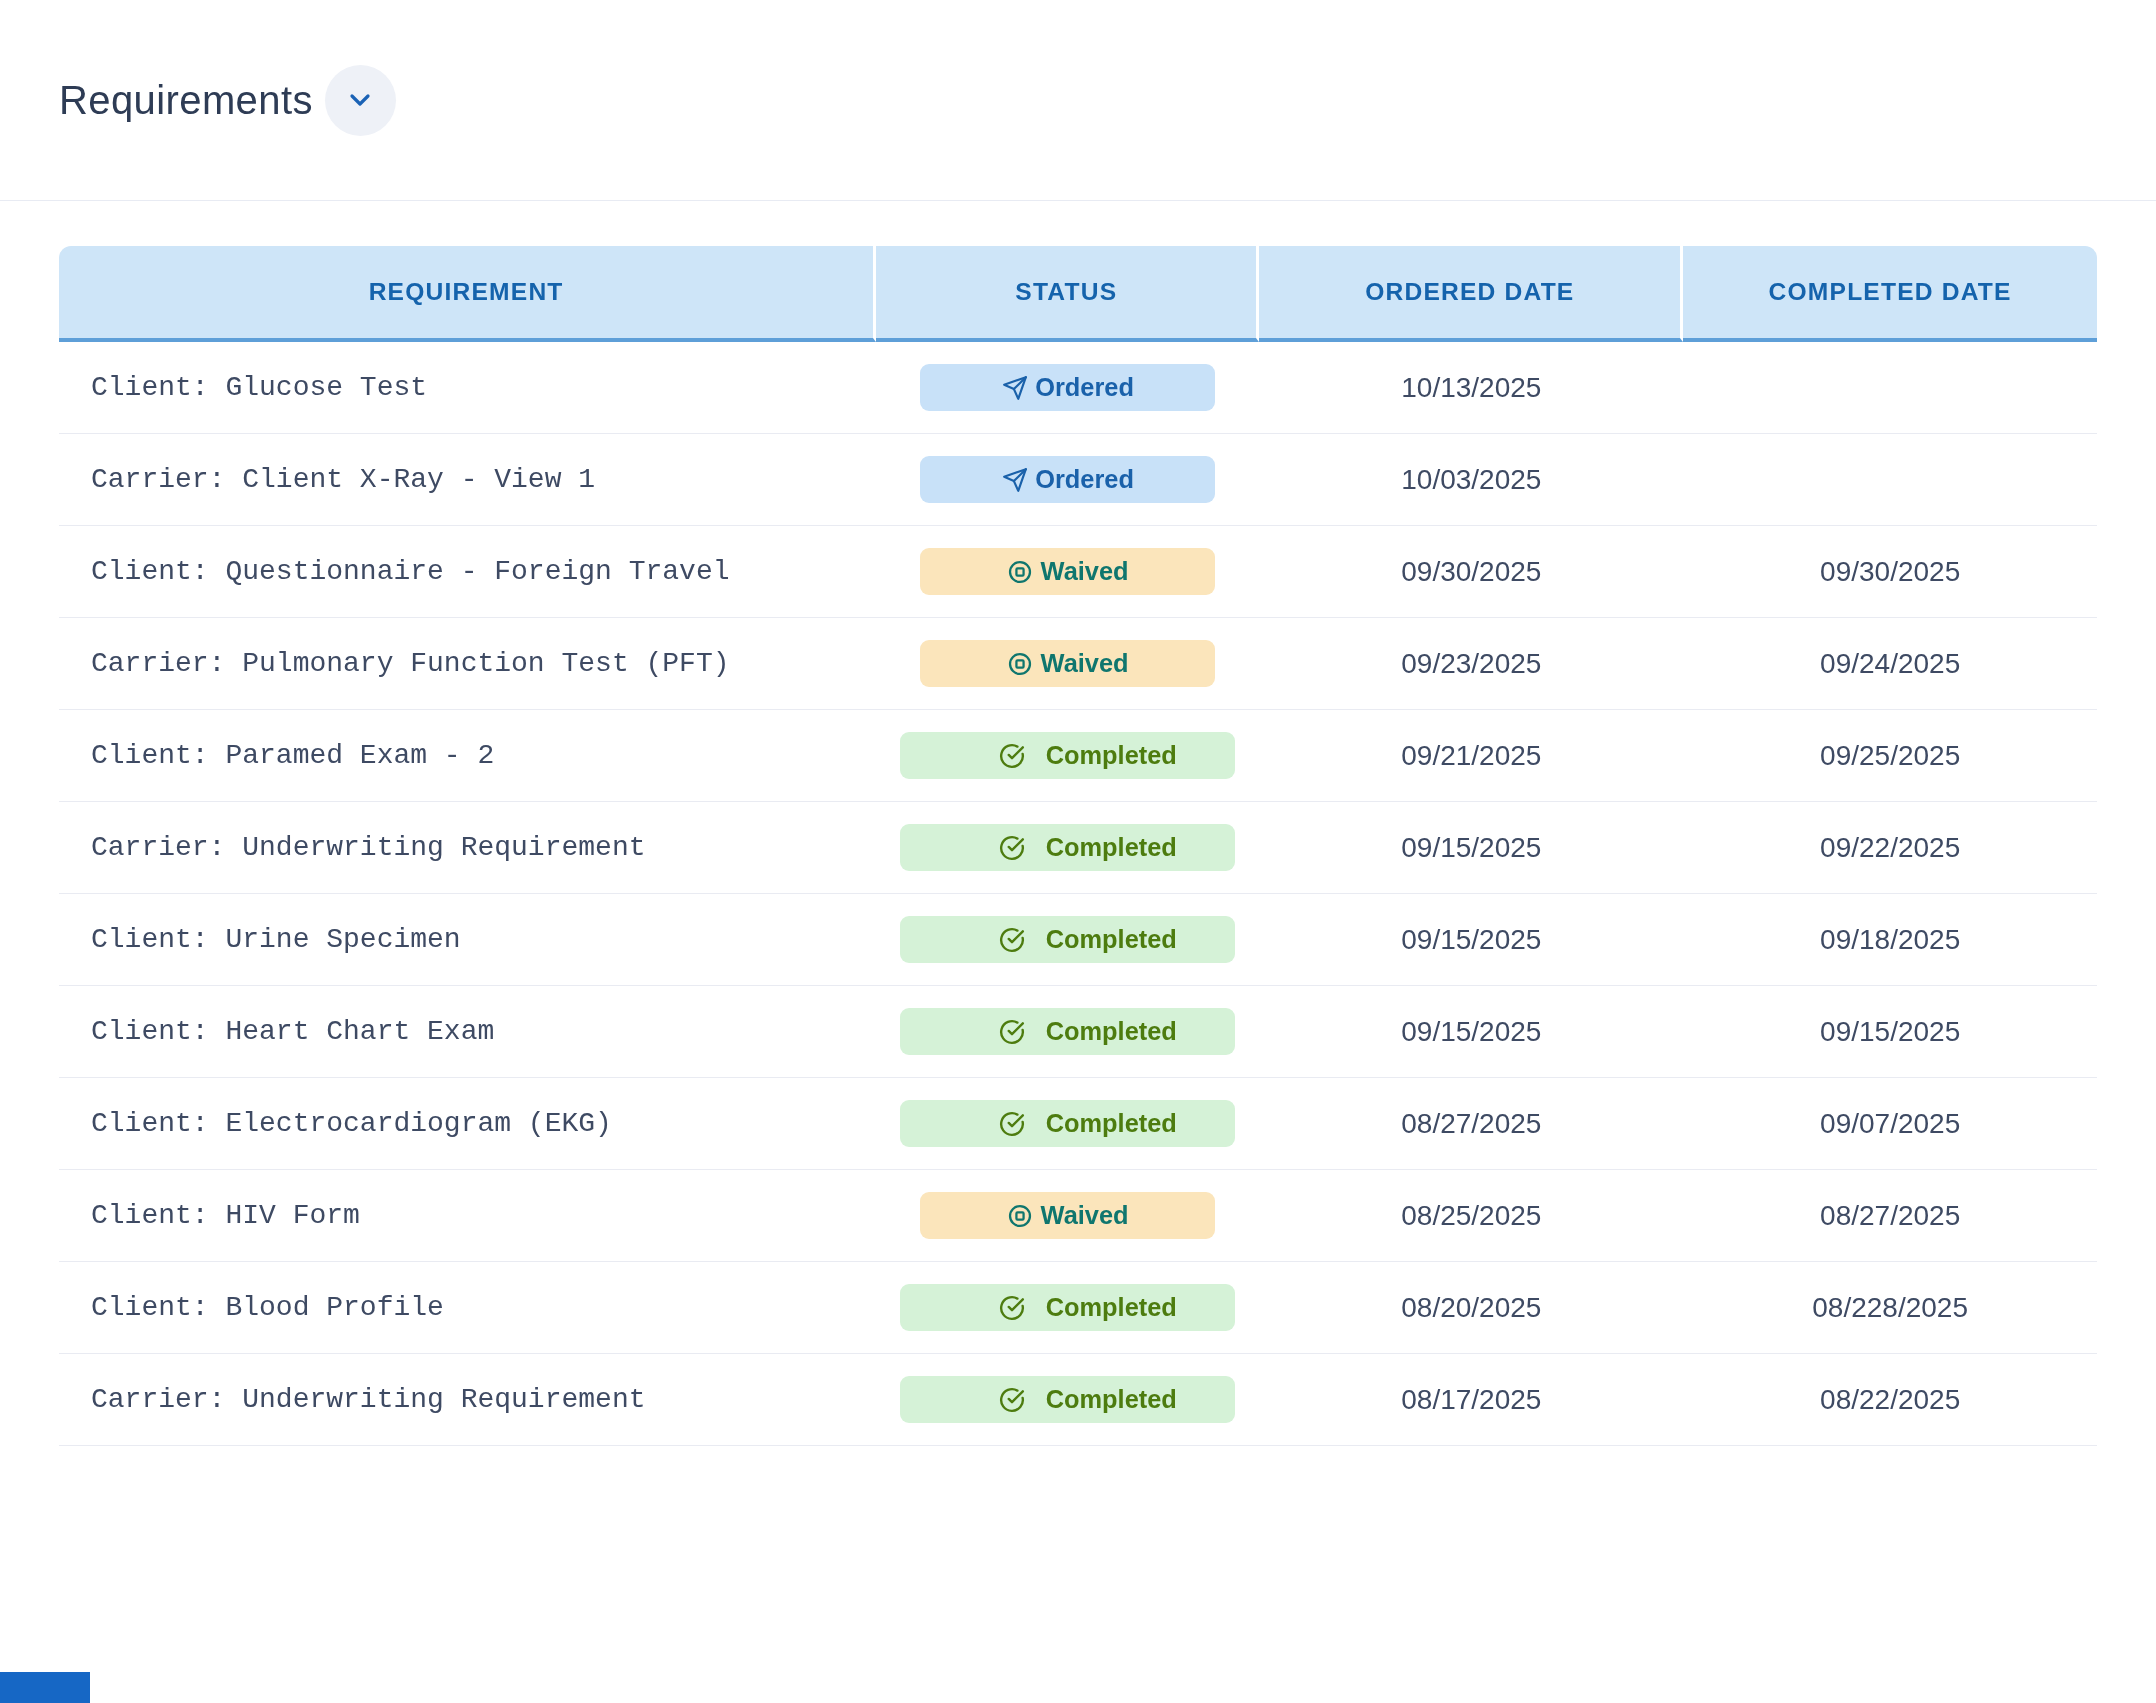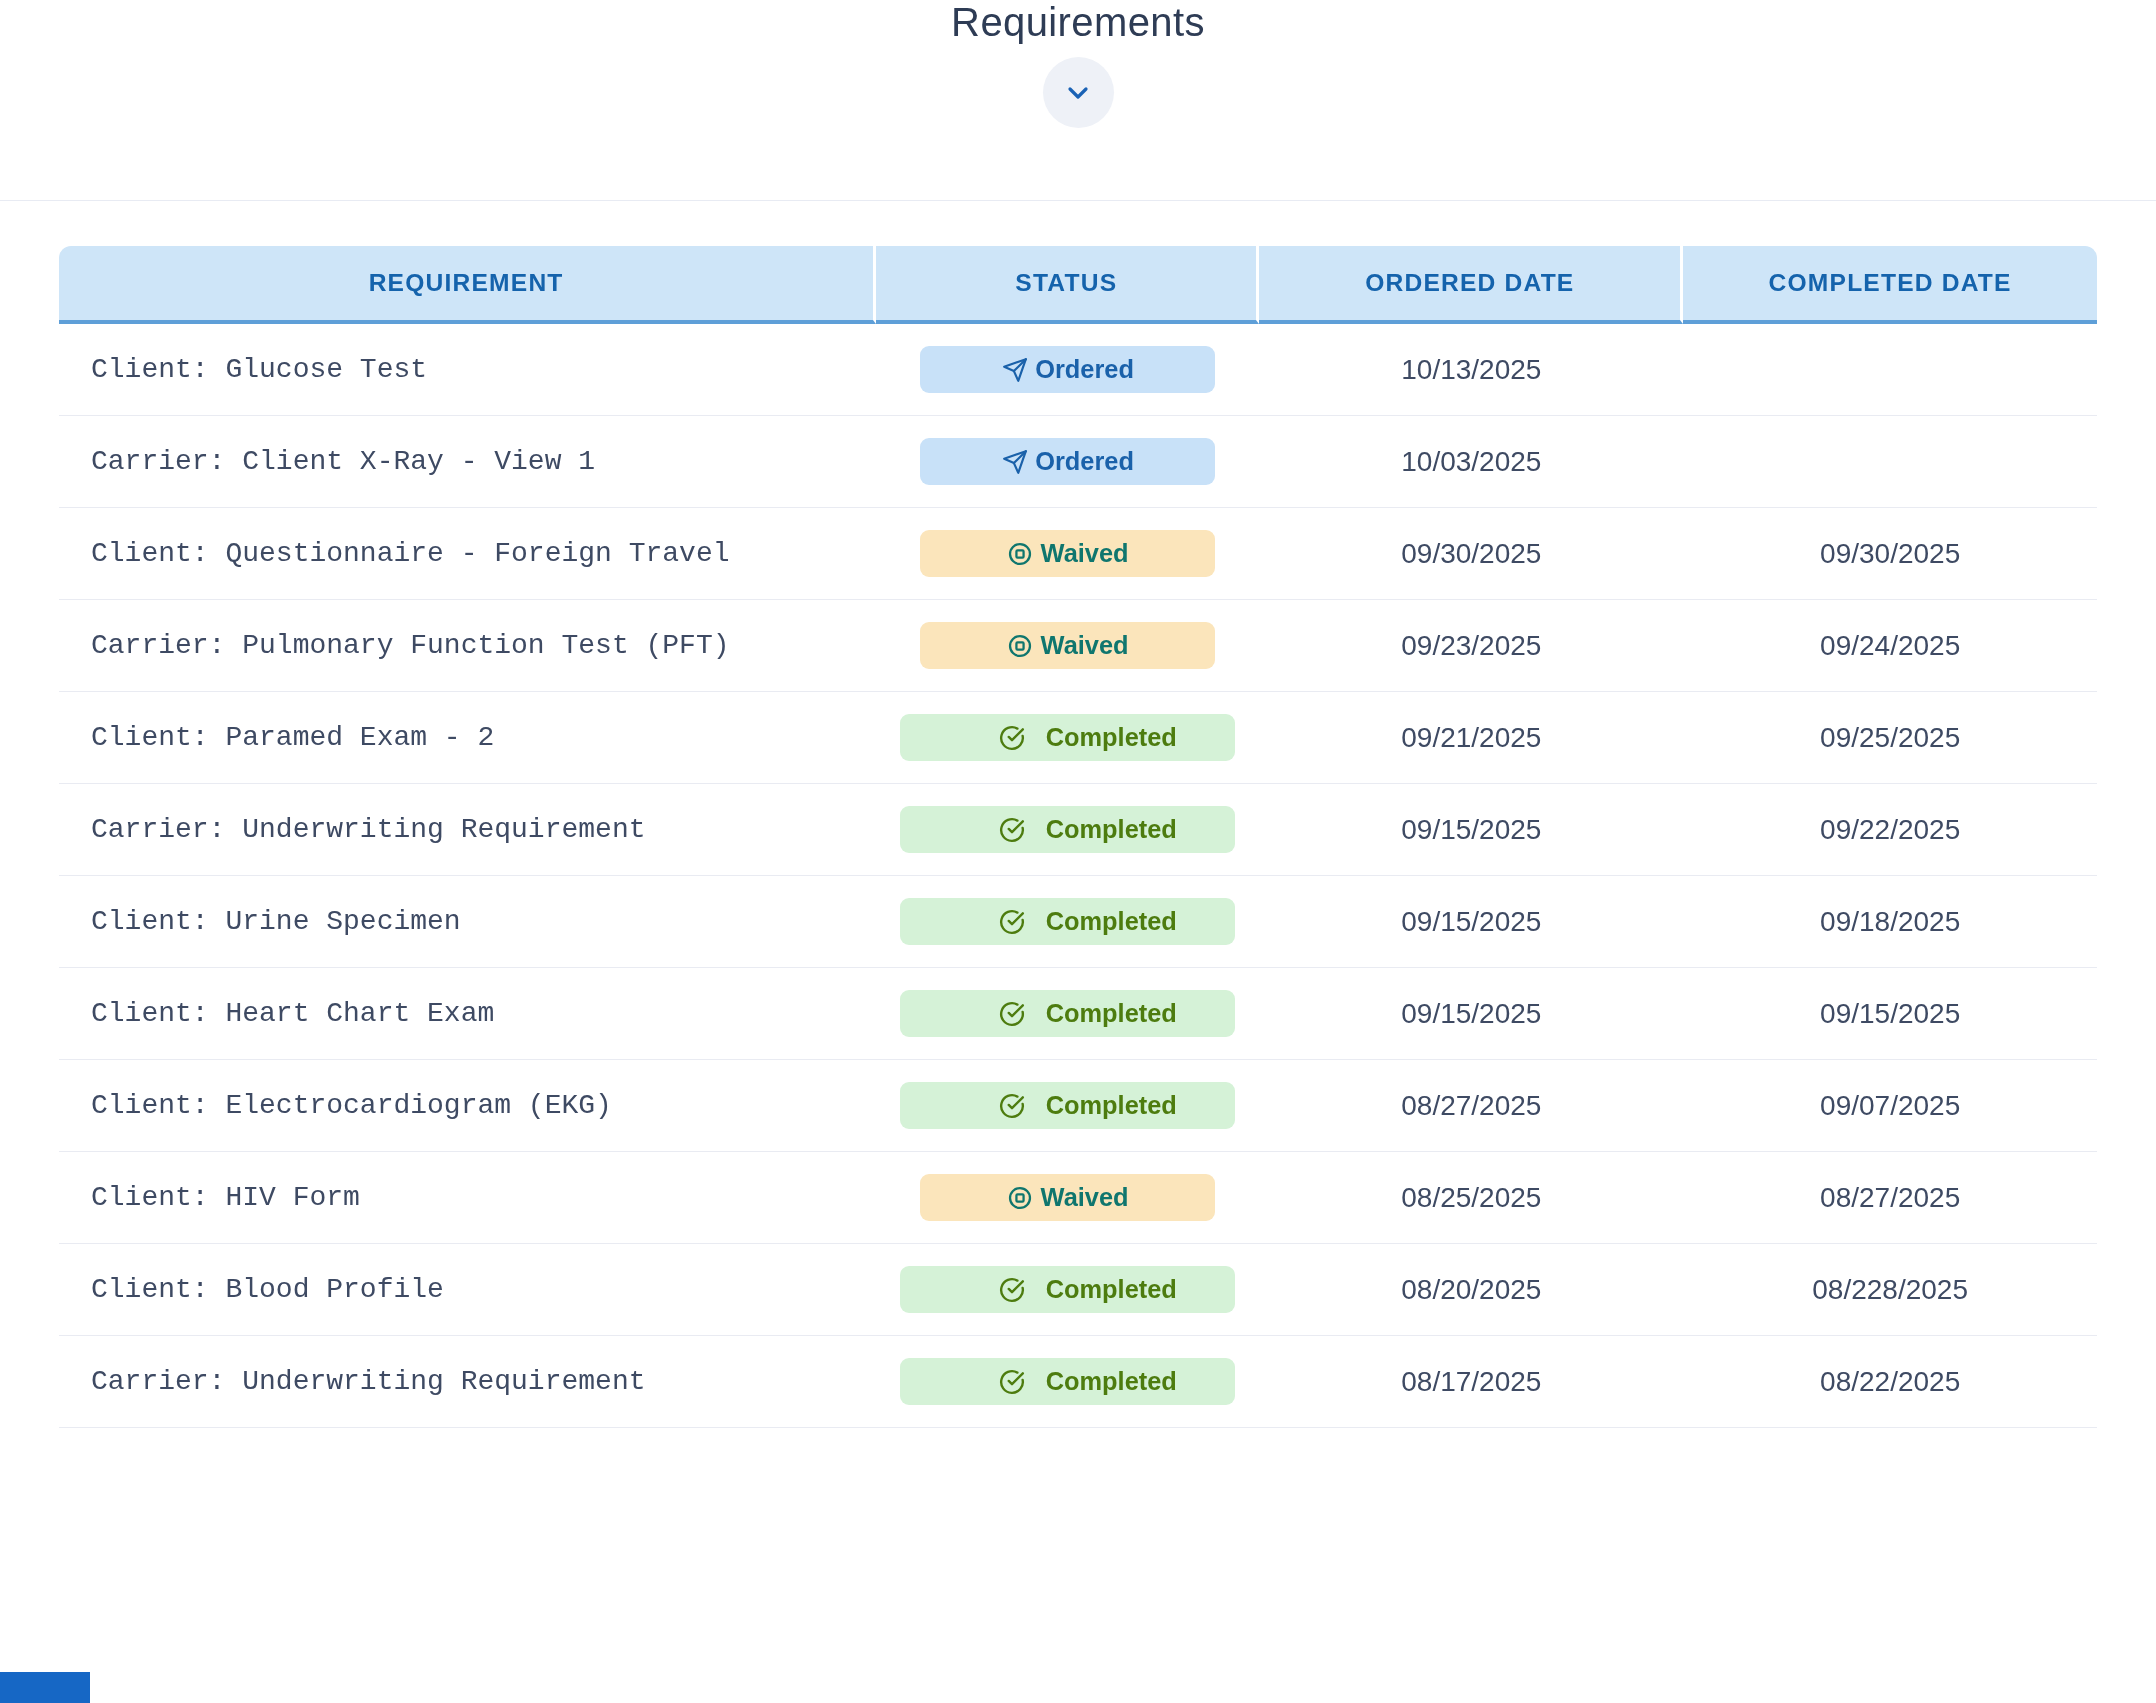--- a/index.html
+++ b/index.html
@@ -12,21 +12,20 @@
   }
   
   .header-section{
     height:201px;
     box-sizing:border-box;
     padding:0 59px;
     display:flex;
     align-items:center;
     gap:12px;
     border-bottom:1.7px solid #e8ebf3;
-    flex-direction:column;
   }
   .page-title{
     margin:0;
     font-size:40px;
     font-weight:500;
     letter-spacing:0.4px;
     color:#2e3c55;
   }
   .chevron-btn{
     width:71px;height:71px;
@@ -44,21 +43,21 @@
     border-collapse:separate;
     border-spacing:0;
     table-layout:fixed;
   }
   thead th{
     background:#cee5f8;
     color:#1563ac;
     font-size:24.6px;
     font-weight:700;
     letter-spacing:1.2px;
-    height:78px;
+    height:96px;
     box-sizing:border-box;
     border-bottom:4.2px solid #5e9fd8;
     text-align:center;
     vertical-align:middle;
   }
   thead th:first-child{border-top-left-radius:12px;}
   thead th:last-child{border-top-right-radius:12px;}
   thead th:not(:last-child){border-right:3.4px solid #ffffff;}
   tbody td{
     height:89px;

